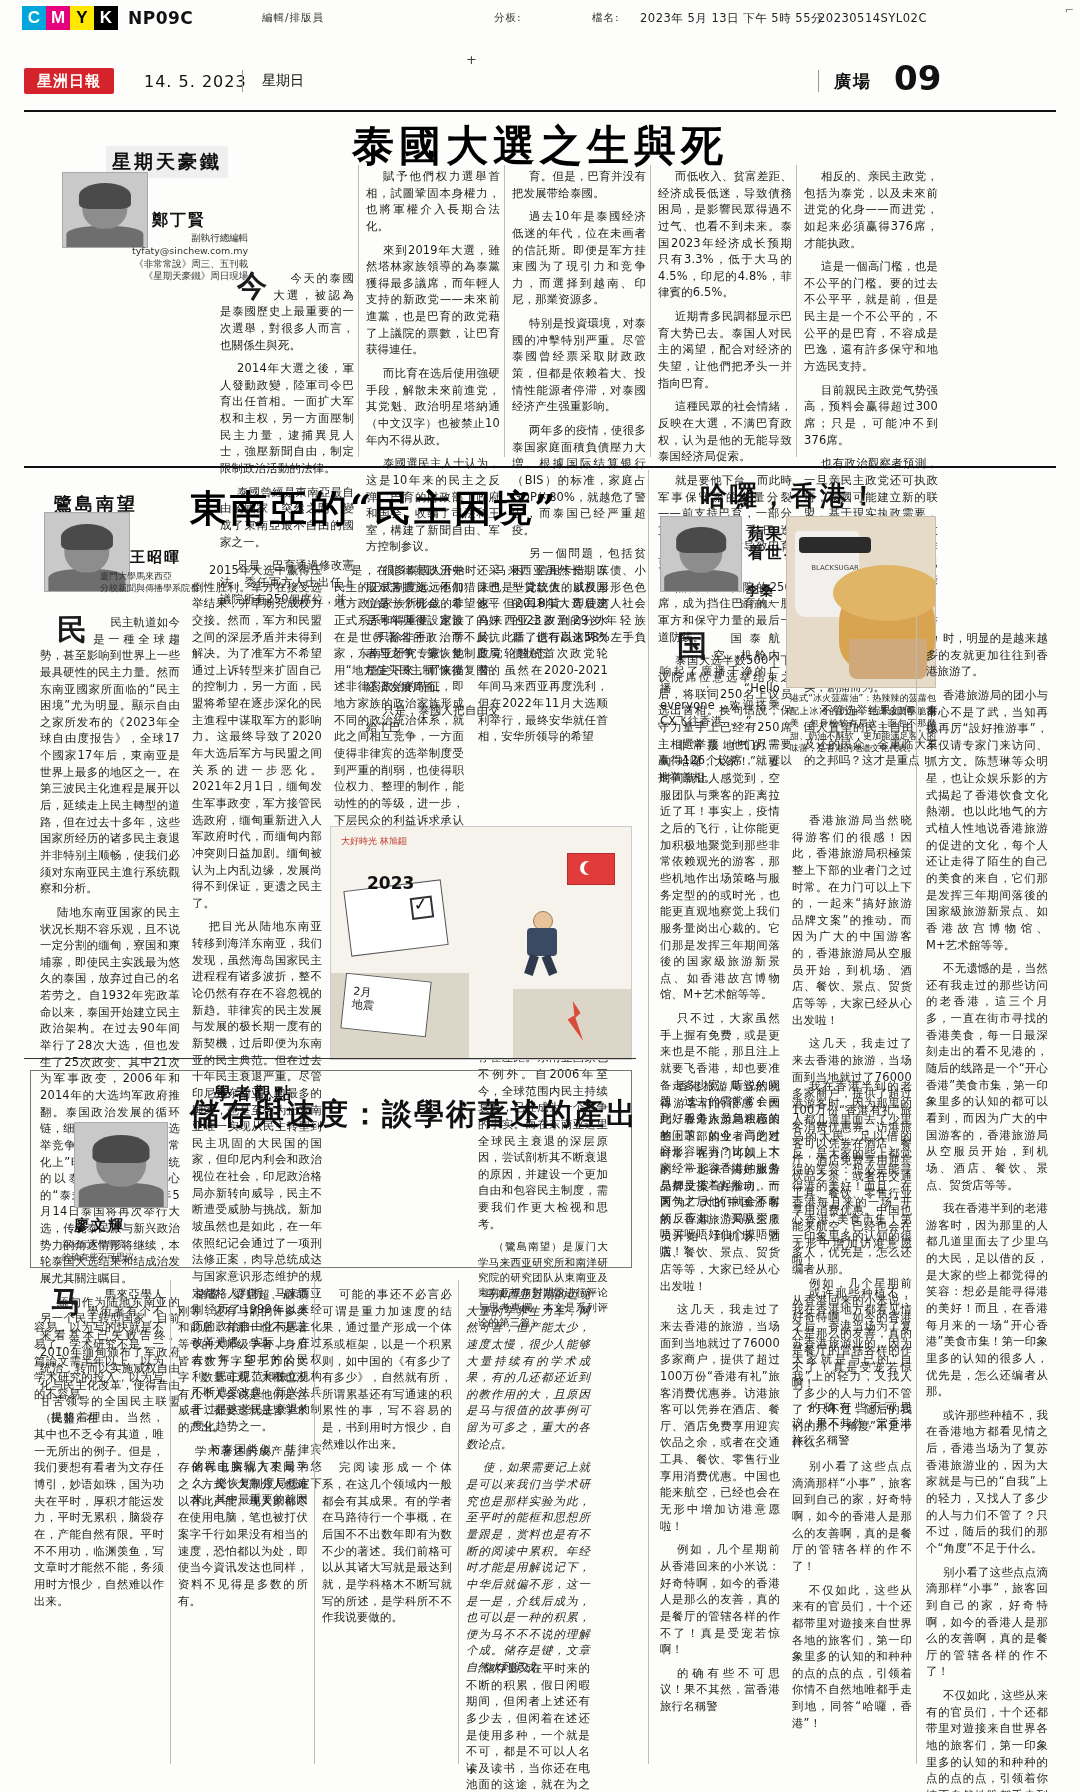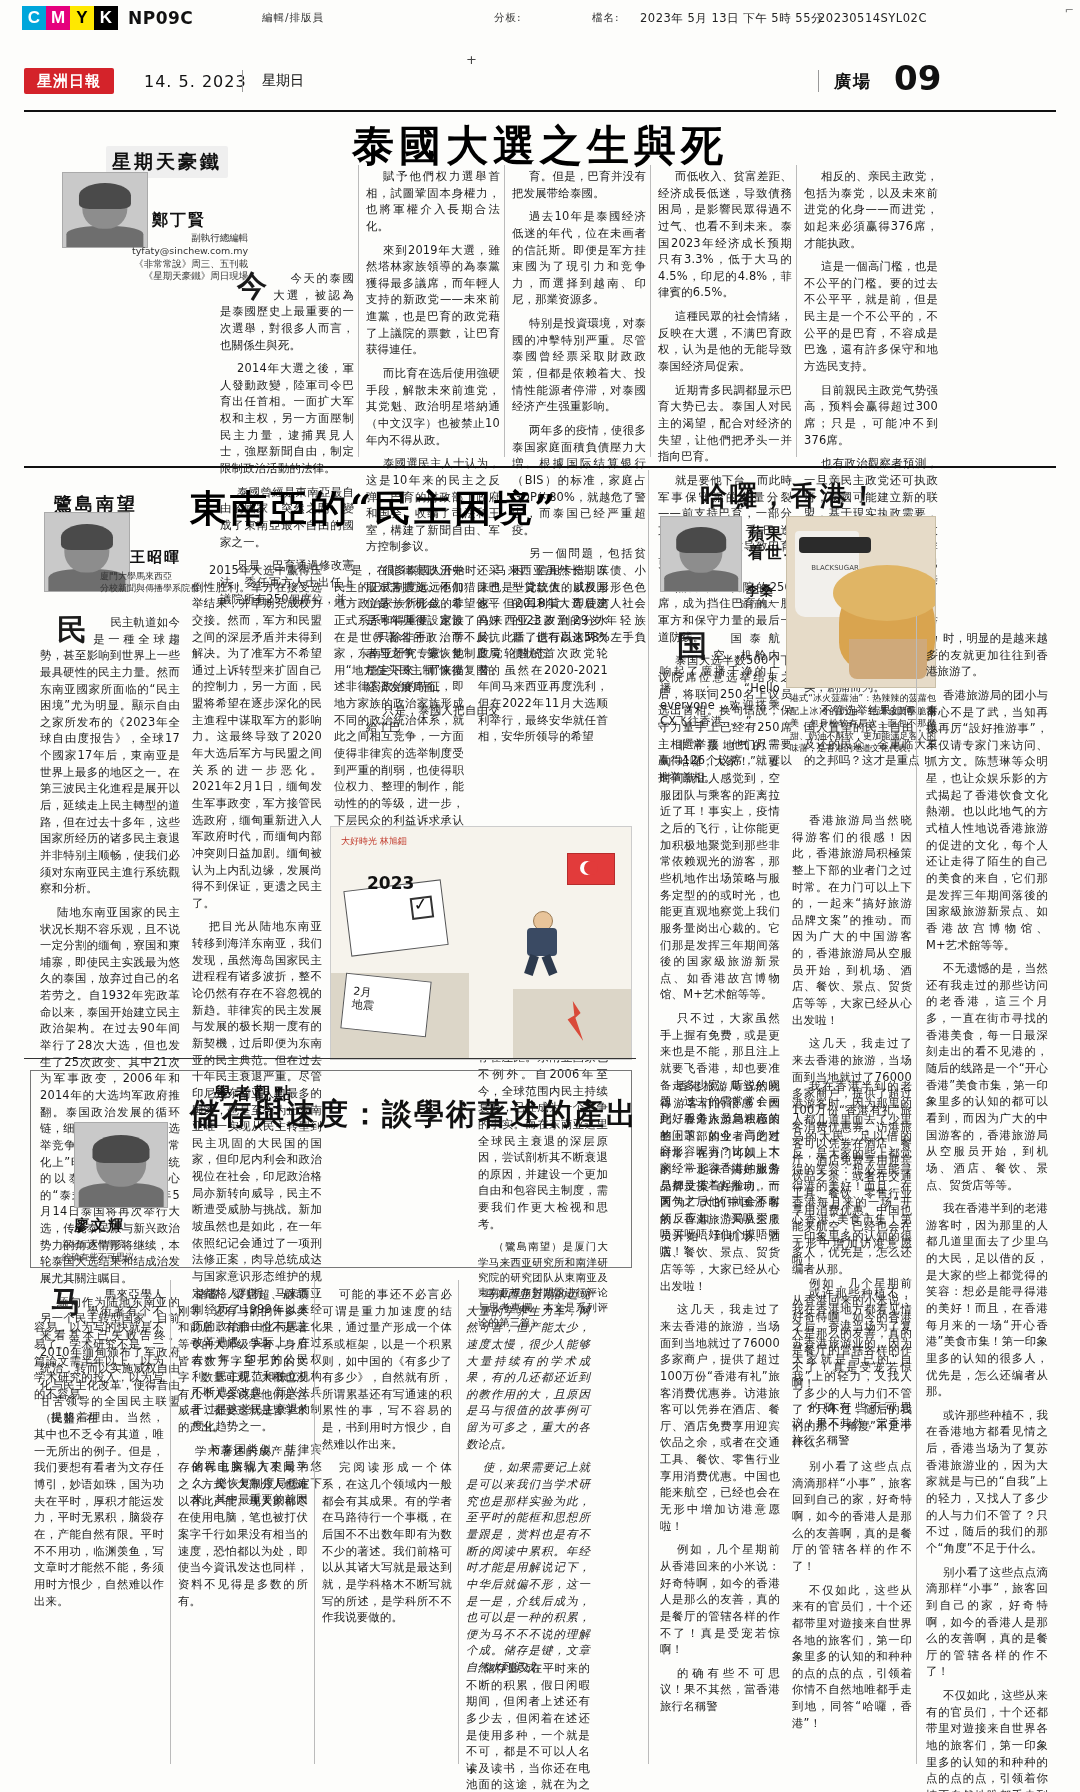--- a/index.html
+++ b/index.html
@@ -209,22 +209,22 @@
   </div>
   <div class="col" style="left:512px;top:168px;width:134px;height:288px;">
     <p>育。但是，巴育并没有把发展带给泰國。</p>
     <p>過去10年是泰國经济低迷的年代，位在未画者的信託斯。即便是军方挂束國为了現引力和竞争力，而選择到越南、印尼，那業资源多。</p>
     <p>特别是投資環境，对泰國的冲擊特別严重。尽管泰國曾经票采取財政政策，但都是依赖着大、投情性能源者停滞，对泰國经济产生强重影响。</p>
     <p>两年多的疫情，使很多泰国家庭面積負債壓力大増。根據国际结算银行（BIS）的标准，家庭占GDP的80%，就越危了警告，而泰国已经严重超疫。</p>
     <p>另一個問題，包括贫困、信用卡借、车债、小型貸款值，以及形形色色的高利貸，即使穷人社会的23岁到29岁年轻族群，也有高达58%左手負债狀态。</p>
   </div>
   <div class="col" style="left:658px;top:168px;width:134px;height:288px;">
     <p>而低收入、贫富差距、经济成長低迷，导致債務困局，是影響民眾得過不过气、也看不到未来。泰国2023年经济成长预期只有3.3%，低于大马的4.5%，印尼的4.8%，菲律賓的6.5%。</p>
+    <p>近期青多民調都显示巴育大势已去。泰国人对民主的渴望，配合对经济的失望，让他們把矛头一并指向巴育。</p>
     <p>這種民眾的社会情緒，反映在大選，不满巴育政权，认为是他的无能导致泰国经济局促索。</p>
-    <p>近期青多民調都显示巴育大势已去。泰国人对民主的渴望，配合对经济的失望，让他們把矛头一并指向巴育。</p>
     <p>就是要他下台。而此時军事保守派的力量分裂——前支持巴育，一部分支持巴育副手巴逸（Prawit），这导致巴育更为势单力薄。</p>
     <p>然而，上议院的250席，成为挡住巴育的一股軍方和保守力量的最后一道防线。</p>
     <p>泰国大选半数500个下议院席位意选举结束之后，将联同250名上议员选出首相。换句话說，保守力量手上已经有250席主相選举票，他们只需要赢得126个议席，就可以推举首相。</p>
   </div>
   <div class="col" style="left:804px;top:168px;width:134px;height:288px;">
     <p>相反的、亲民主政党，包括为泰党，以及未來前进党的化身——而进党，如起来必須赢得376席，才能执政。</p>
     <p>這是一個高门檻，也是不公平的门檻。要的过去不公平平，就是前，但是民主是一个不公平的，不公平的是巴育，不容成是巴逸，還有許多保守和地方选民支持。</p>
     <p>目前親民主政党气势强高，预料会赢得超过300席；只是，可能冲不到376席。</p>
     <p>也有政治觀察者預測，一旦亲民主政党还可执政府，泰國可能建立新的联盟，基于現实执政需要，打破过去的政治結構，敌友关系重组，届时，那非家族的为泰党，可能和巴威的人民國家力量党（亲军）結盟，组阁成府。</p>
     <p>這如同复製七年办选举政治，还是的战友分道扬镖，而死对头（敵對阵营）的一变成了名符其实，剧痛而为。</p>

